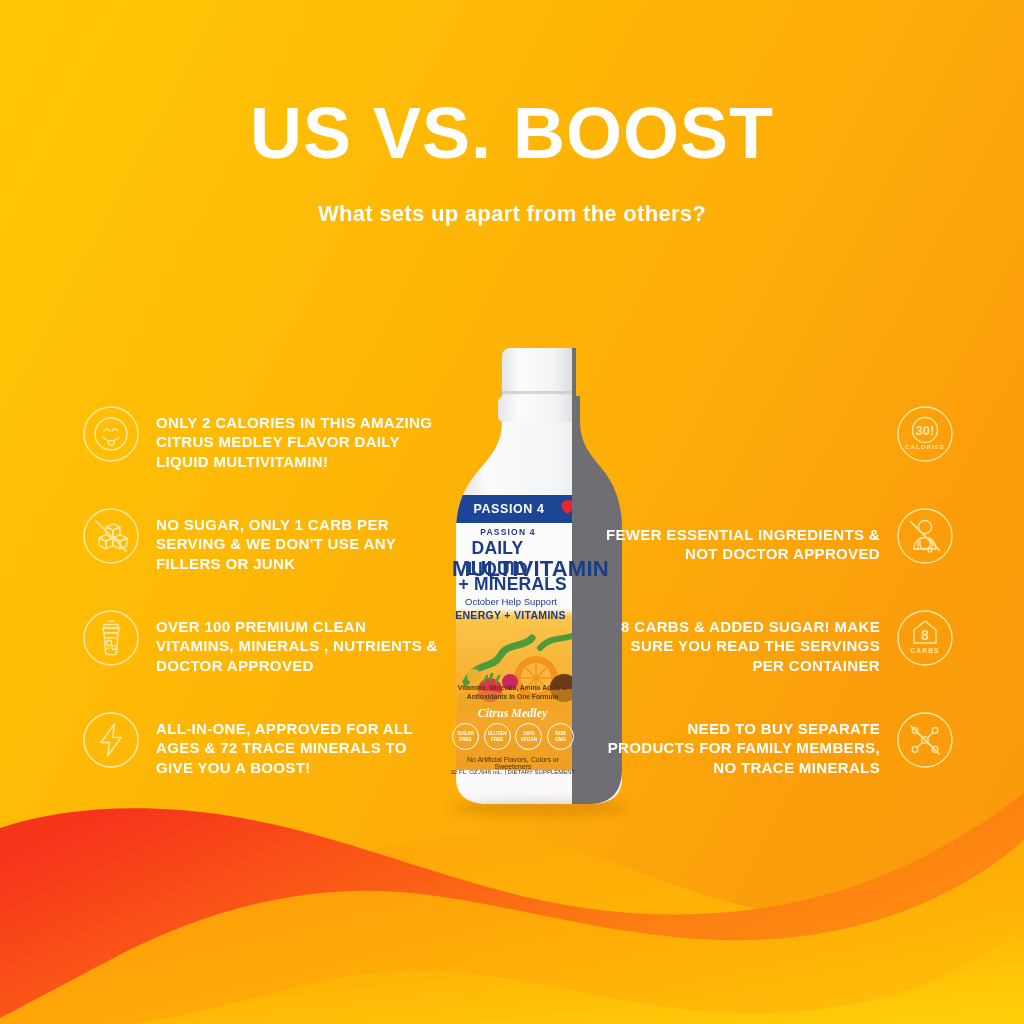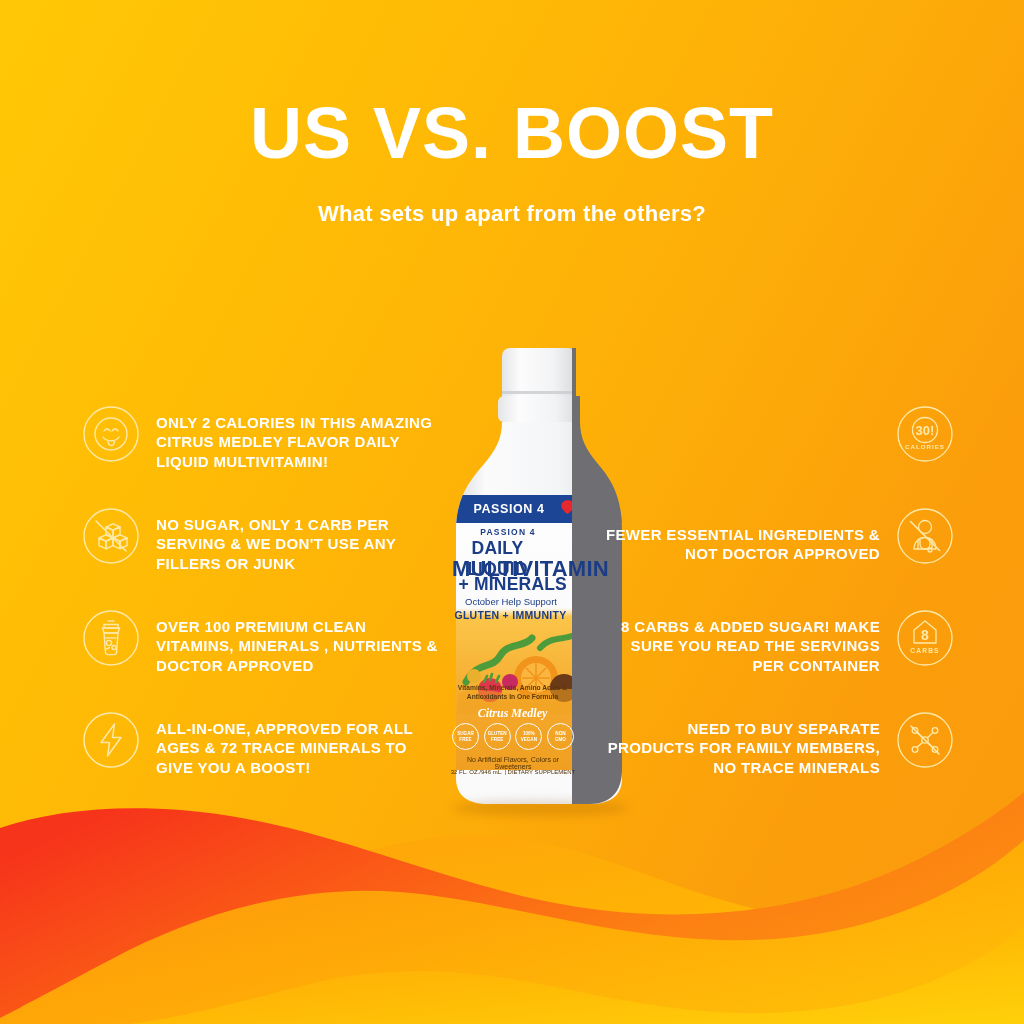--- a/index.html
+++ b/index.html
@@ -316,21 +316,21 @@
 
     <div style="position:absolute;left:8px;top:470px;width:176px;height:16px;border-radius:50%;background:rgba(120,60,0,0.18);filter:blur(5px);z-index:3;"></div>
   </div>
 
   <div class="label-text lt-brandbar">PASSION 4</div>
   <div class="label-text lt-passion">PASSION 4</div>
   <div class="label-text lt-line1">DAILY LIQUID</div>
   <div class="label-text lt-line2">MULTIVITAMIN</div>
   <div class="label-text lt-line3">+ MINERALS</div>
   <div class="label-text lt-help">October Help Support</div>
-  <div class="label-text lt-energy">GLUTEN + IMMUNITY</div>
+  <div class="label-text lt-energy">ENERGY + VITAMINS</div>
   <div class="label-text lt-vit">Vitamins, Minerals, Amino Acids &amp;</div>
   <div class="label-text lt-anti">Antioxidants In One Formula</div>
   <div class="label-text lt-flavor">Citrus Medley</div>
 
   <div class="badges">
     <div class="badge">
       <span>SUGAR</span>
       <span>FREE</span>
     </div>
     <div class="badge">

